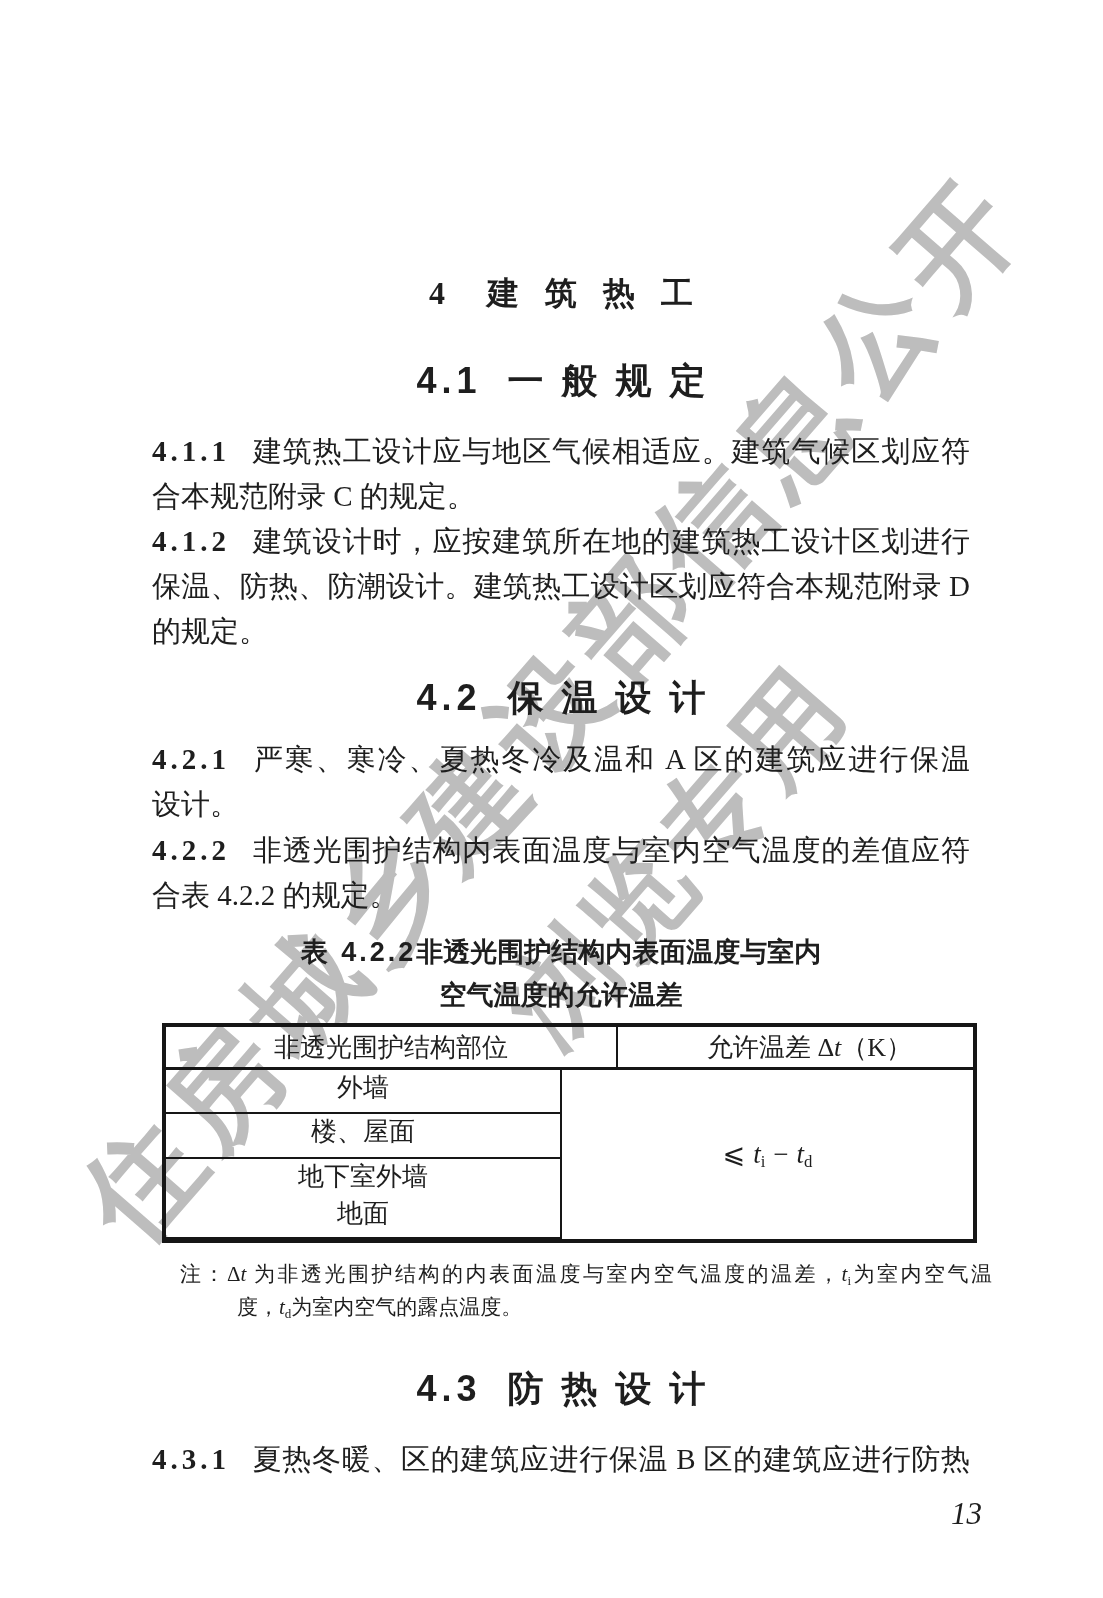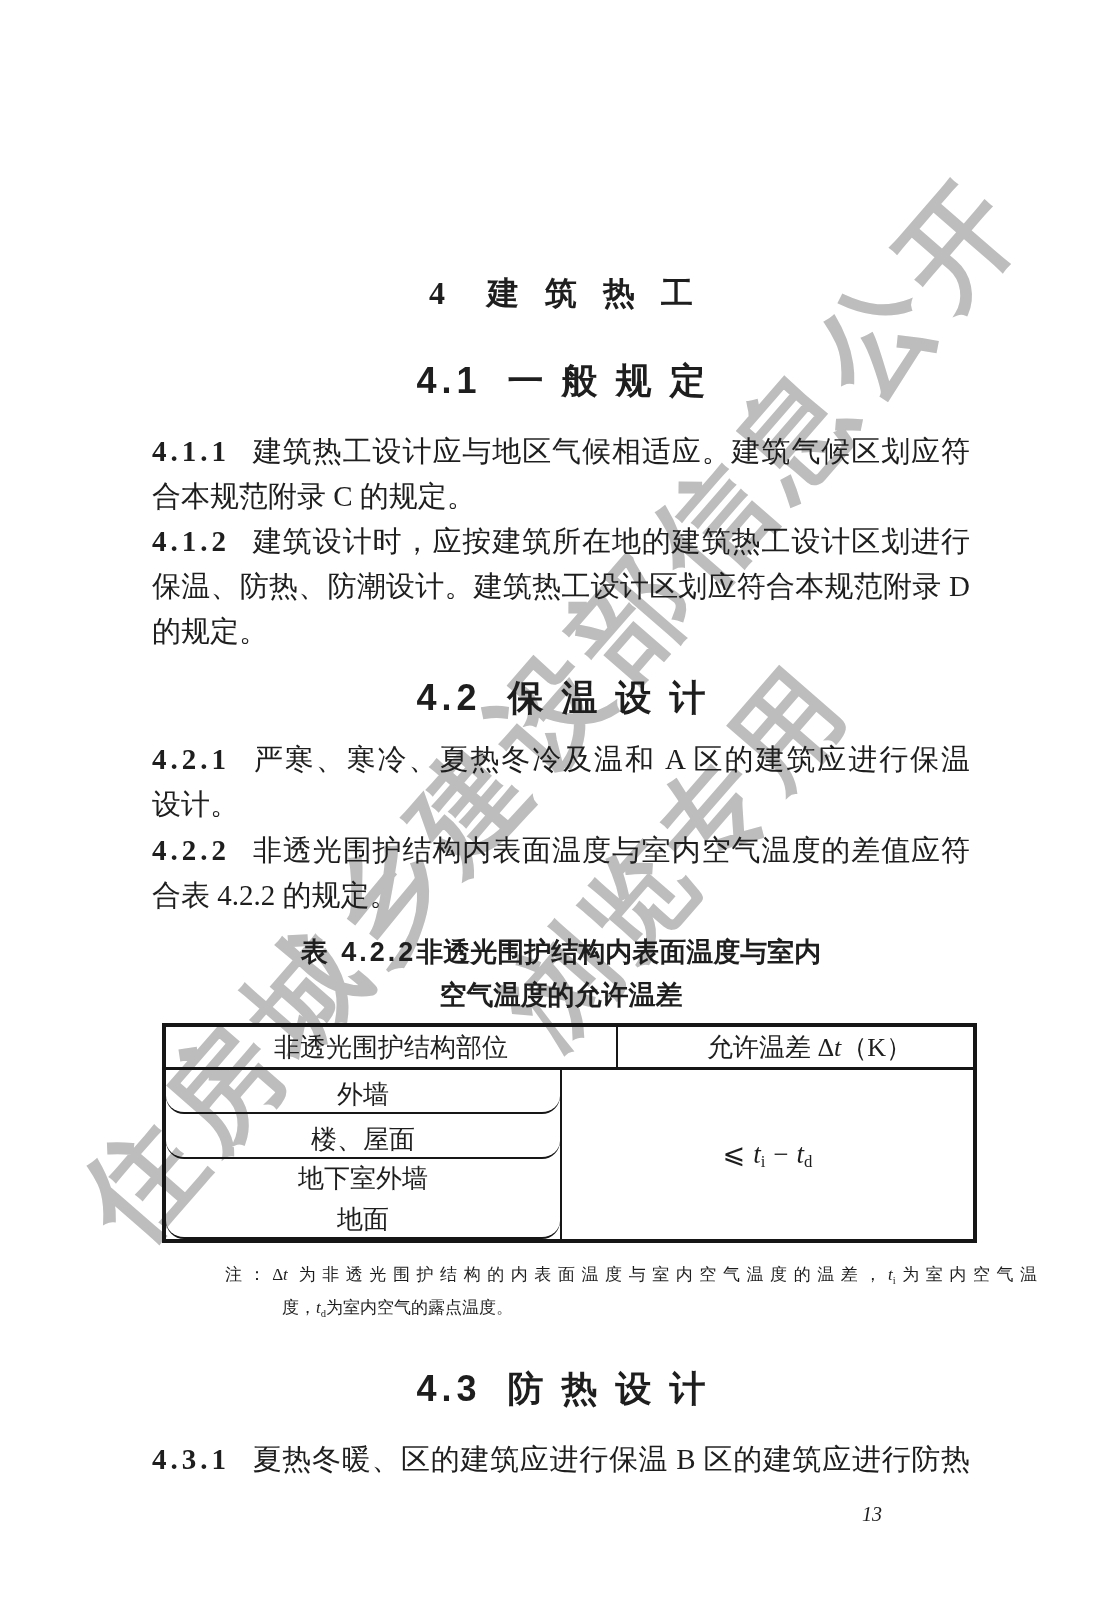--- a/index.html
+++ b/index.html
@@ -51,39 +51,39 @@
     position:absolute;left:162px;top:1023px;width:815px;height:220px;
     border:4px solid #161616;box-sizing:border-box;z-index:1;font-size:26px;
   }
   .thead{display:flex;height:43px;border-bottom:3px solid #161616;box-sizing:border-box;}
   .cl{width:452px;border-right:2px solid #161616;box-sizing:border-box;
       display:flex;align-items:center;justify-content:center;}
   .cr{flex:1;display:flex;align-items:center;justify-content:center;padding-left:28px;}
   .tbody{display:flex;height:169px;}
   .leftcol{width:396px;border-right:2px solid #161616;box-sizing:border-box;
            display:flex;flex-direction:column;}
-  .trow{display:flex;align-items:flex-end;justify-content:center;box-sizing:border-box;border-radius:18px;}
+  .trow{display:flex;align-items:flex-start;justify-content:center;box-sizing:border-box;}
   .r1{height:44px;border-bottom:2px solid #161616;}
   .r2{height:45px;border-bottom:2px solid #161616;}
   .r3{height:43px;border-bottom:2px solid #161616;}
   .r4{flex:1;}
   .merged{flex:1;display:flex;align-items:center;justify-content:center;font-size:27px;}
   .fvar{font-style:italic;}
   .fsub{font-size:0.62em;font-style:normal;vertical-align:-4px;}
   .leq{font-family:"DejaVu Sans",sans-serif;margin-right:8px;}
   .fminus{margin:0 8px;}
   
-  .note{position:absolute;left:180px;top:1258px;width:812px;font-size:17px;z-index:1;margin-left:45px;}
+  .note{position:absolute;left:180px;top:1258px;width:812px;font-size:21px;z-index:1;}
   .nline{height:33px;line-height:33px;white-space:nowrap;}
   .njl{text-align:justify;text-align-last:justify;white-space:normal;}
   .nl2{padding-left:57px;box-sizing:border-box;}
   
   .pageno{
     position:absolute;top:1494px;left:862px;width:120px;height:40px;line-height:40px;
-    text-align:left;font-size:20px;font-style:italic;z-index:1;
+    text-align:right;font-size:31px;font-style:italic;z-index:1;
   }
 </style>
 </head>
 <body>
 
 <div class="page">
 
   <div class="wm" id="wm1">住房城乡建设部信息公开</div>
   <div class="wm" id="wm2">浏览专用</div>
 

